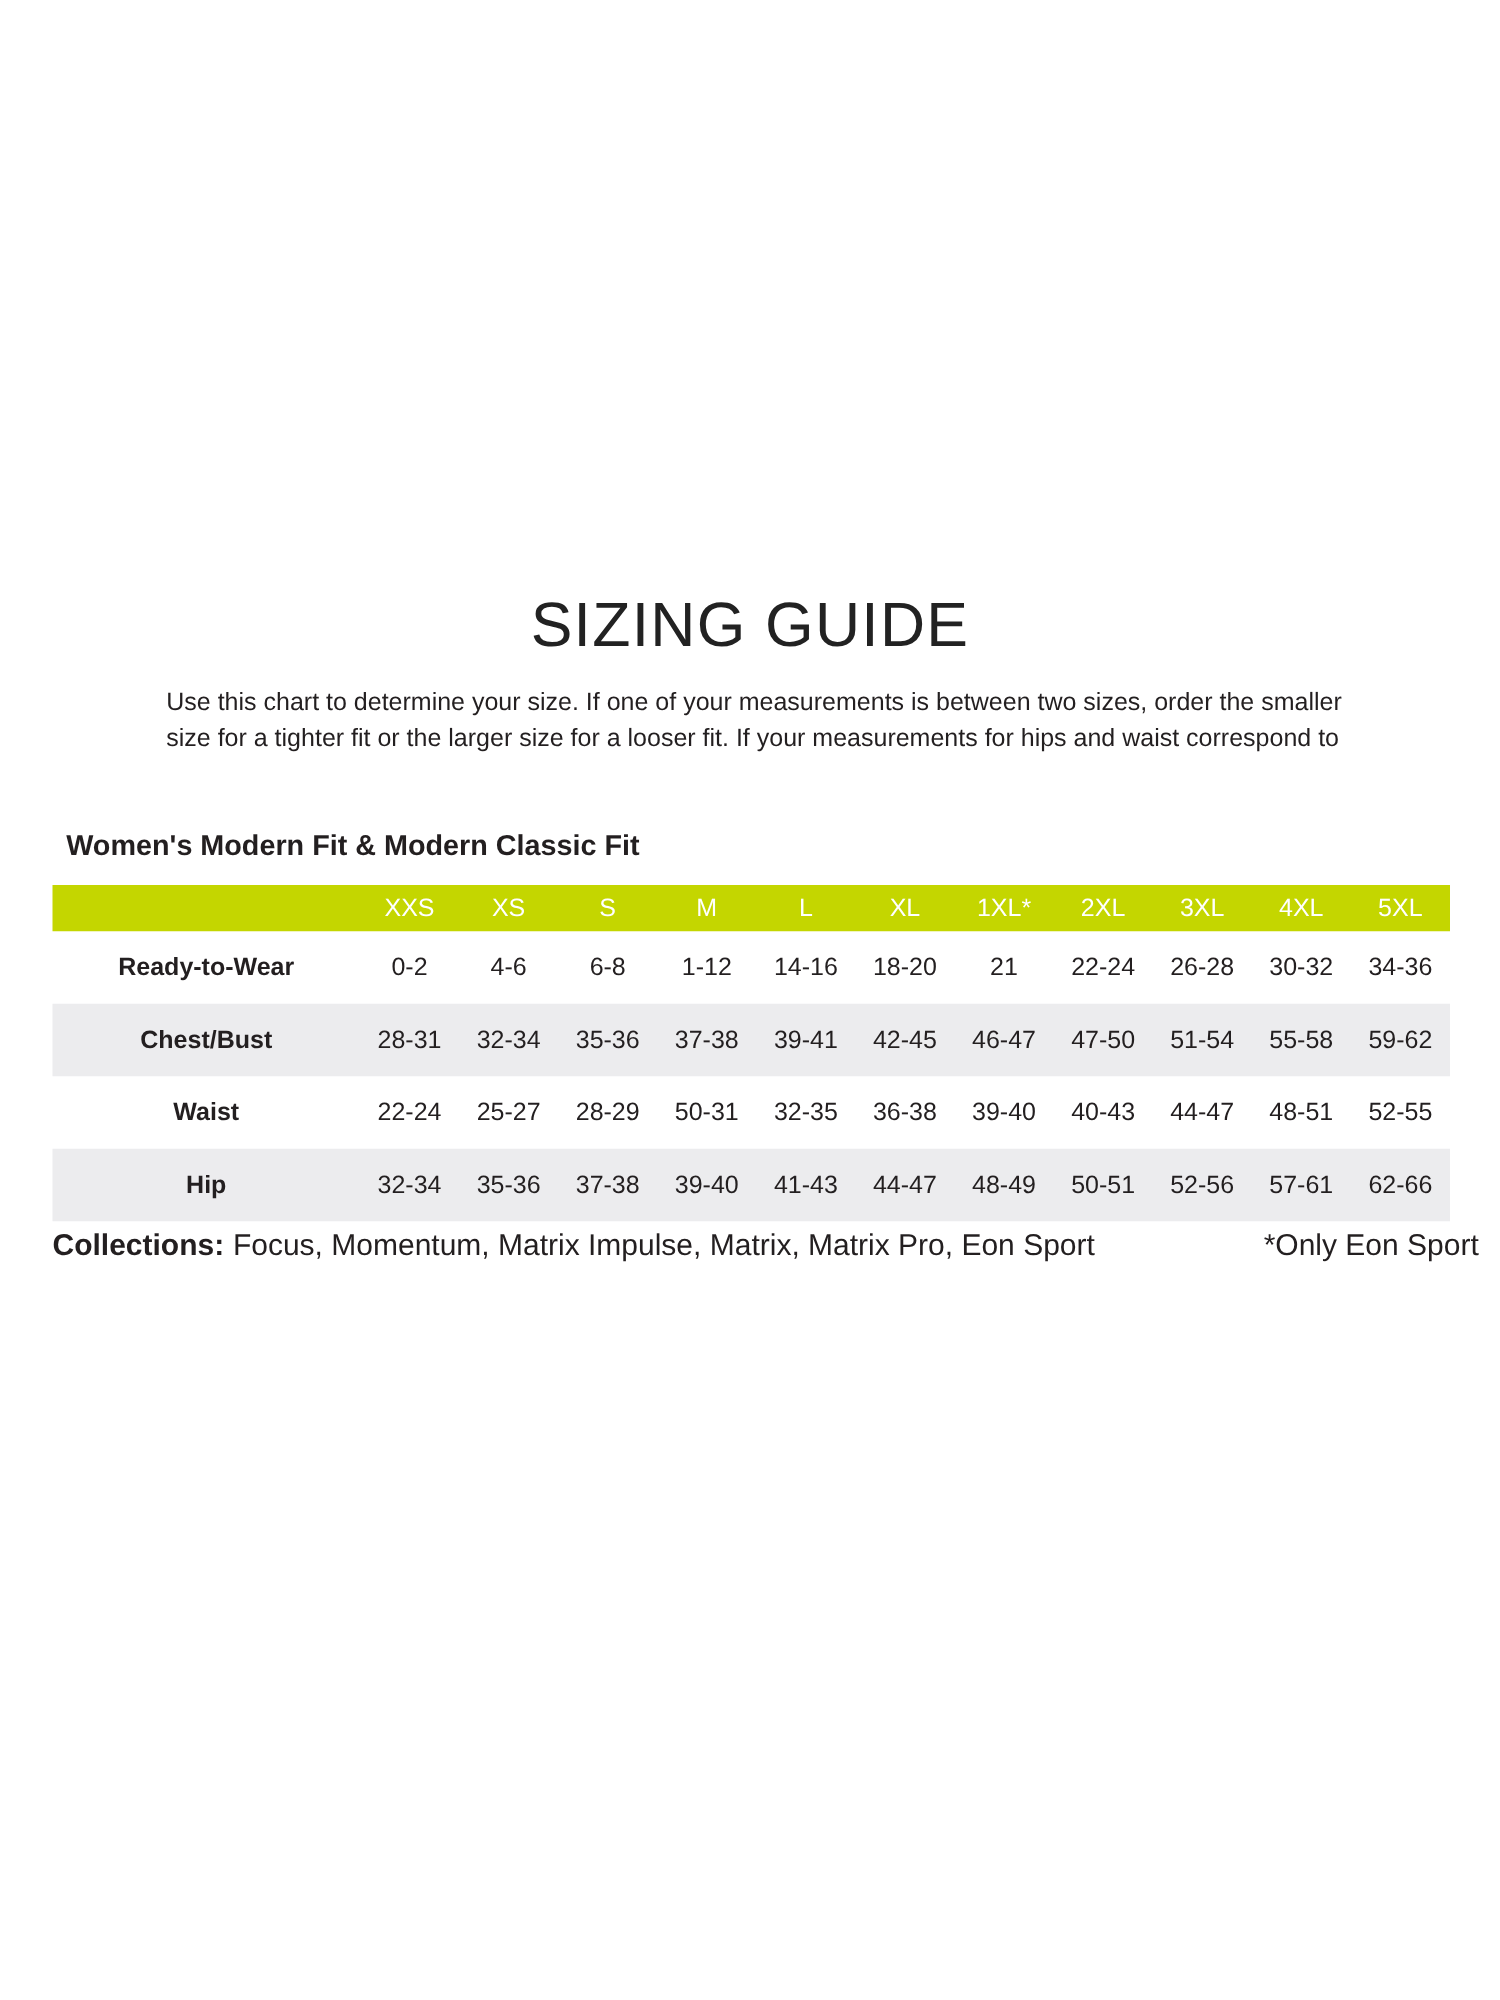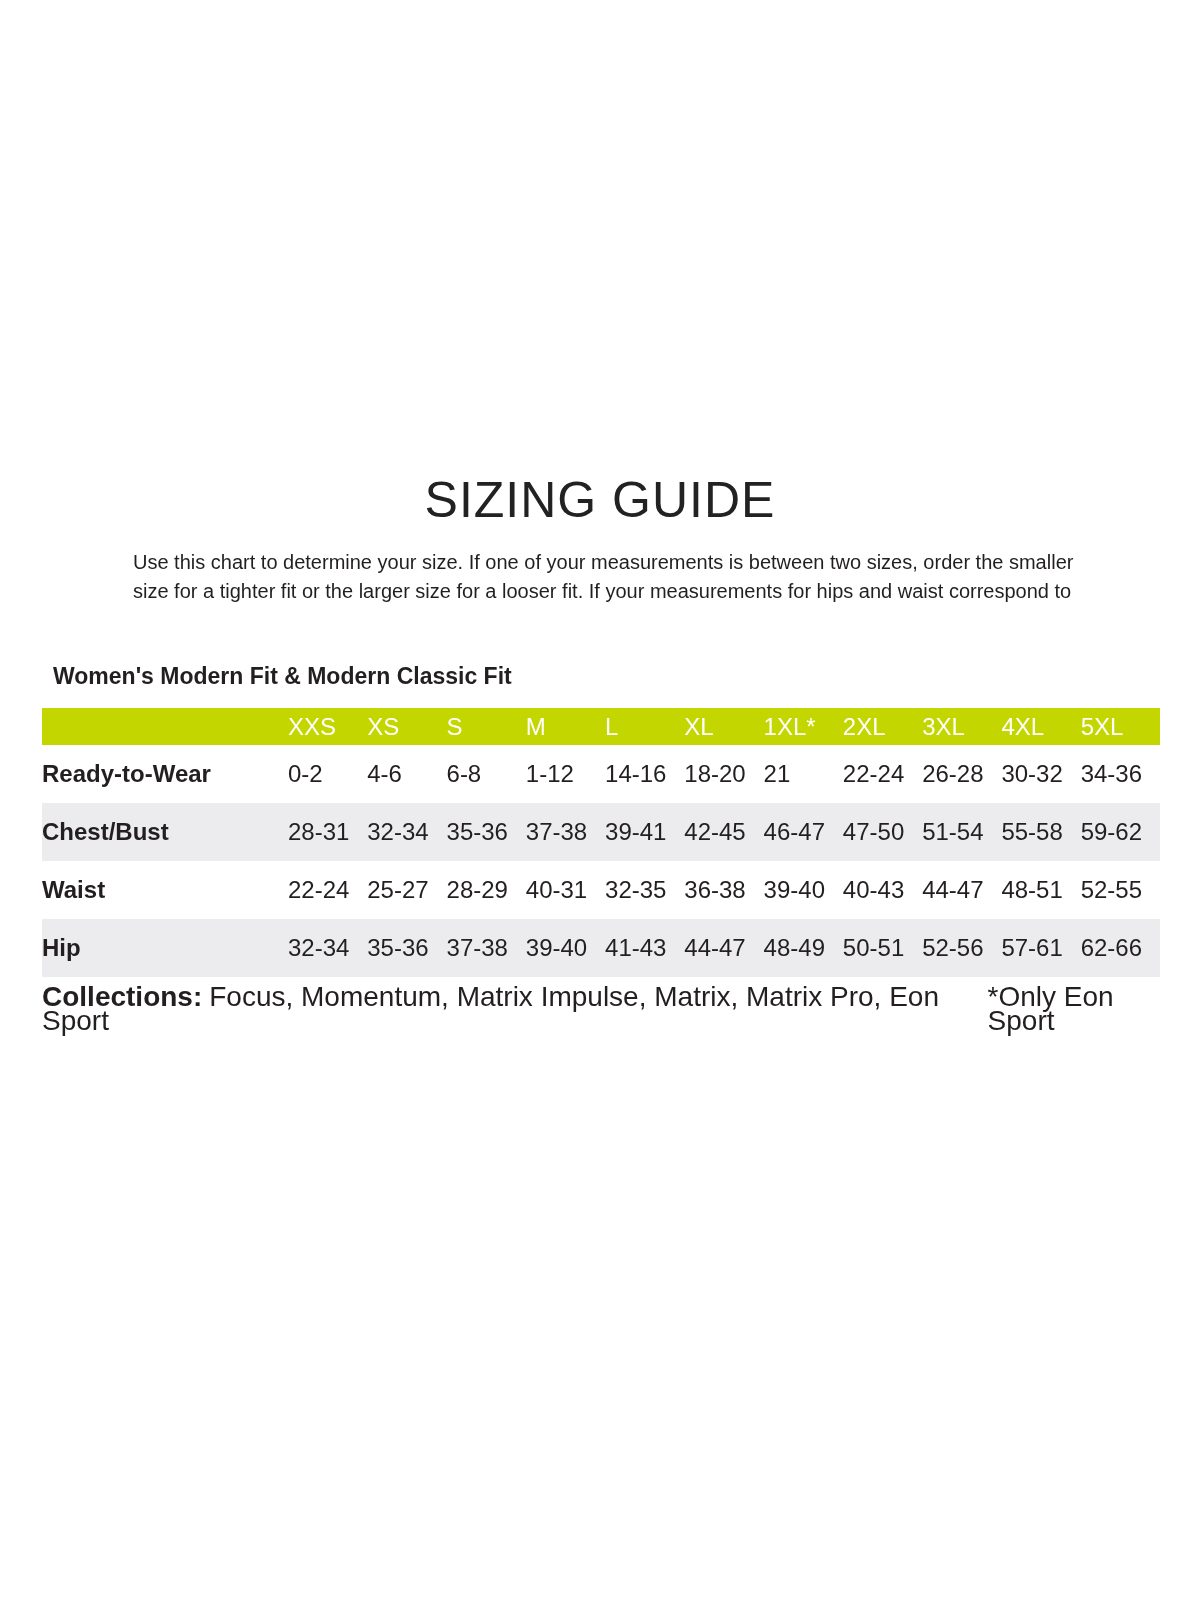--- a/index.html
+++ b/index.html
@@ -40,38 +40,38 @@
   }
   .size-table{
     margin:19px 0 0 42px;
     width:1118px;
   }
   .trow{display:flex;align-items:center;height:58px;}
   .trow.head{height:37px;background:var(--header-green,#c4d600);}
   .trow.stripe{background:var(--row-stripe,#ececee);}
   .cell{
     flex:1 1 0;
-    text-align:left;
-    font-size:24px;
+    text-align:center;
+    font-size:20px;
     line-height:1;
   }
   .cell.label{
     flex:0 0 246px;
     font-weight:700;
   }
   .trow.head .cell{
     color:var(--header-text,#ffffff);
     font-weight:400;
   }
   .table-footer{
     margin:8px 0 0 42px;
     width:1141px;
     display:flex;
     justify-content:space-between;
-    font-size:28px;
+    font-size:24px;
     line-height:24px;
   }
   .collections-label{font-weight:700;}
   .collections-list{margin-left:7px;}
 </style>
 </head>
 <body>
 
 <div class="page">
 
@@ -129,21 +129,21 @@
       <div class="cell">51-54</div>
       <div class="cell">55-58</div>
       <div class="cell">59-62</div>
     </div>
 
     <div class="trow">
       <div class="cell label">Waist</div>
       <div class="cell">22-24</div>
       <div class="cell">25-27</div>
       <div class="cell">28-29</div>
-      <div class="cell">40-31</div>
+      <div class="cell">50-31</div>
       <div class="cell">32-35</div>
       <div class="cell">36-38</div>
       <div class="cell">39-40</div>
       <div class="cell">40-43</div>
       <div class="cell">44-47</div>
       <div class="cell">48-51</div>
       <div class="cell">52-55</div>
     </div>
 
     <div class="trow stripe">

